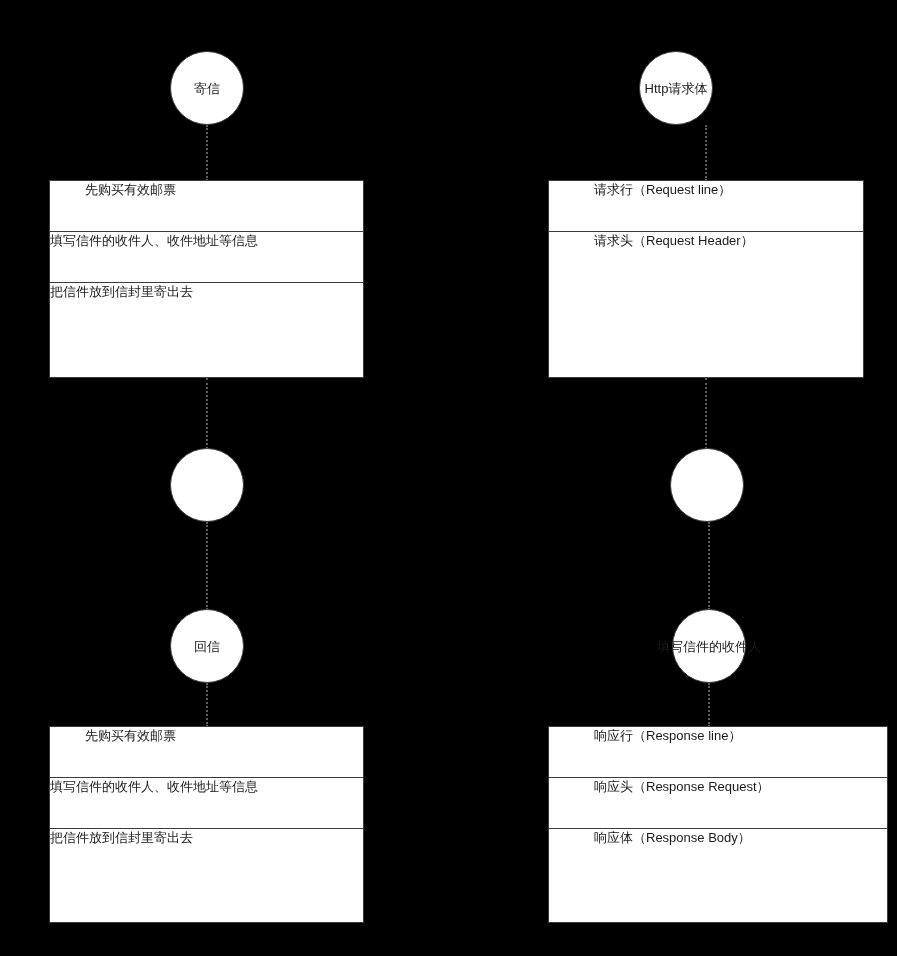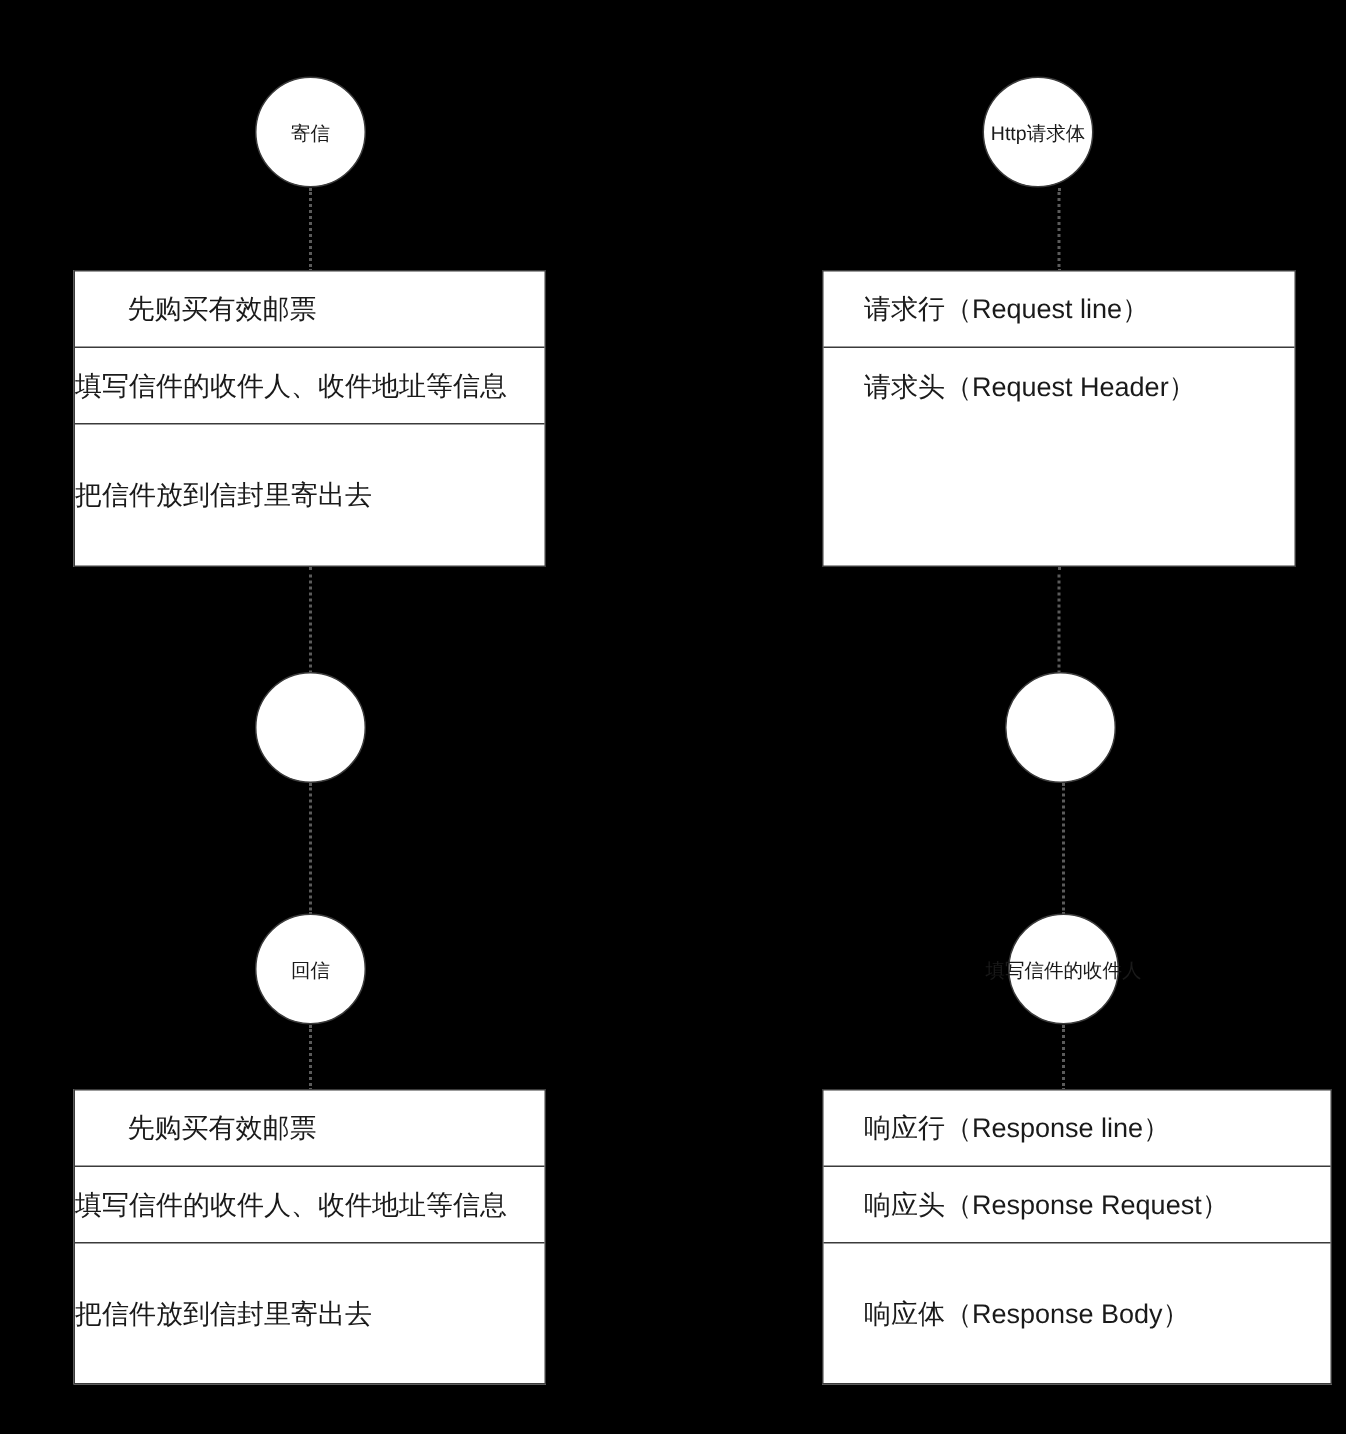--- a/index.html
+++ b/index.html
@@ -51,38 +51,38 @@
     position: absolute;
     background: #ffffff;
     border: 1.5px solid #3b3b3b;
     box-sizing: border-box;
     display: flex;
     flex-direction: column;
   }
   .box-row {
     box-sizing: border-box;
     display: flex;
-    align-items: center;
+    align-items: flex-start;
     border-bottom: 1.5px solid #3b3b3b;
     color: #1a1a1a;
-    font-size: 18px;
+    font-size: 13px;
     overflow: hidden;
   }
   .box-row:last-child {
     border-bottom: none;
   }
   .box-row .row-label {
     display: block;
     white-space: nowrap;
   }
   .row-h-small { height: 51px; }
   .row-h-large { flex: 1 1 auto; }
   .indent-a .row-label { padding-left: 35px; }
   .indent-b .row-label { }
-  .indent-c .row-label { padding-left: 27px; }
+  .indent-c .row-label { padding-left: 45px; }
 </style>
 </head>
 <body>
 
 <div id="canvas">
 
   <div class="connector" style="left:206px; top:125px; height:56px;"></div>
 
   <div class="connector" style="left:206px; top:378px; height:71px;"></div>
 
@@ -127,21 +127,21 @@
   </div>
 
   <div class="connector" style="left:705px; top:125px; height:56px;"></div>
 
   <div class="connector" style="left:705px; top:378px; height:71px;"></div>
 
   <div class="connector" style="left:708px; top:522px; height:88px;"></div>
 
   <div class="connector" style="left:708px; top:683px; height:44px;"></div>
 
-  <div class="node-circle" style="left:655px; top:51px;">
+  <div class="node-circle" style="left:639px; top:51px;">
     <span class="node-label">Http请求体</span>
   </div>
 
   <div class="box-group" style="left:548px; top:180px; width:316px; height:198px;">
     <div class="box-row row-h-small indent-c">
       <span class="row-label">请求行（Request line）</span>
     </div>
     <div class="box-row row-h-small indent-c">
       <span class="row-label">请求头（Request Header）</span>
     </div>

